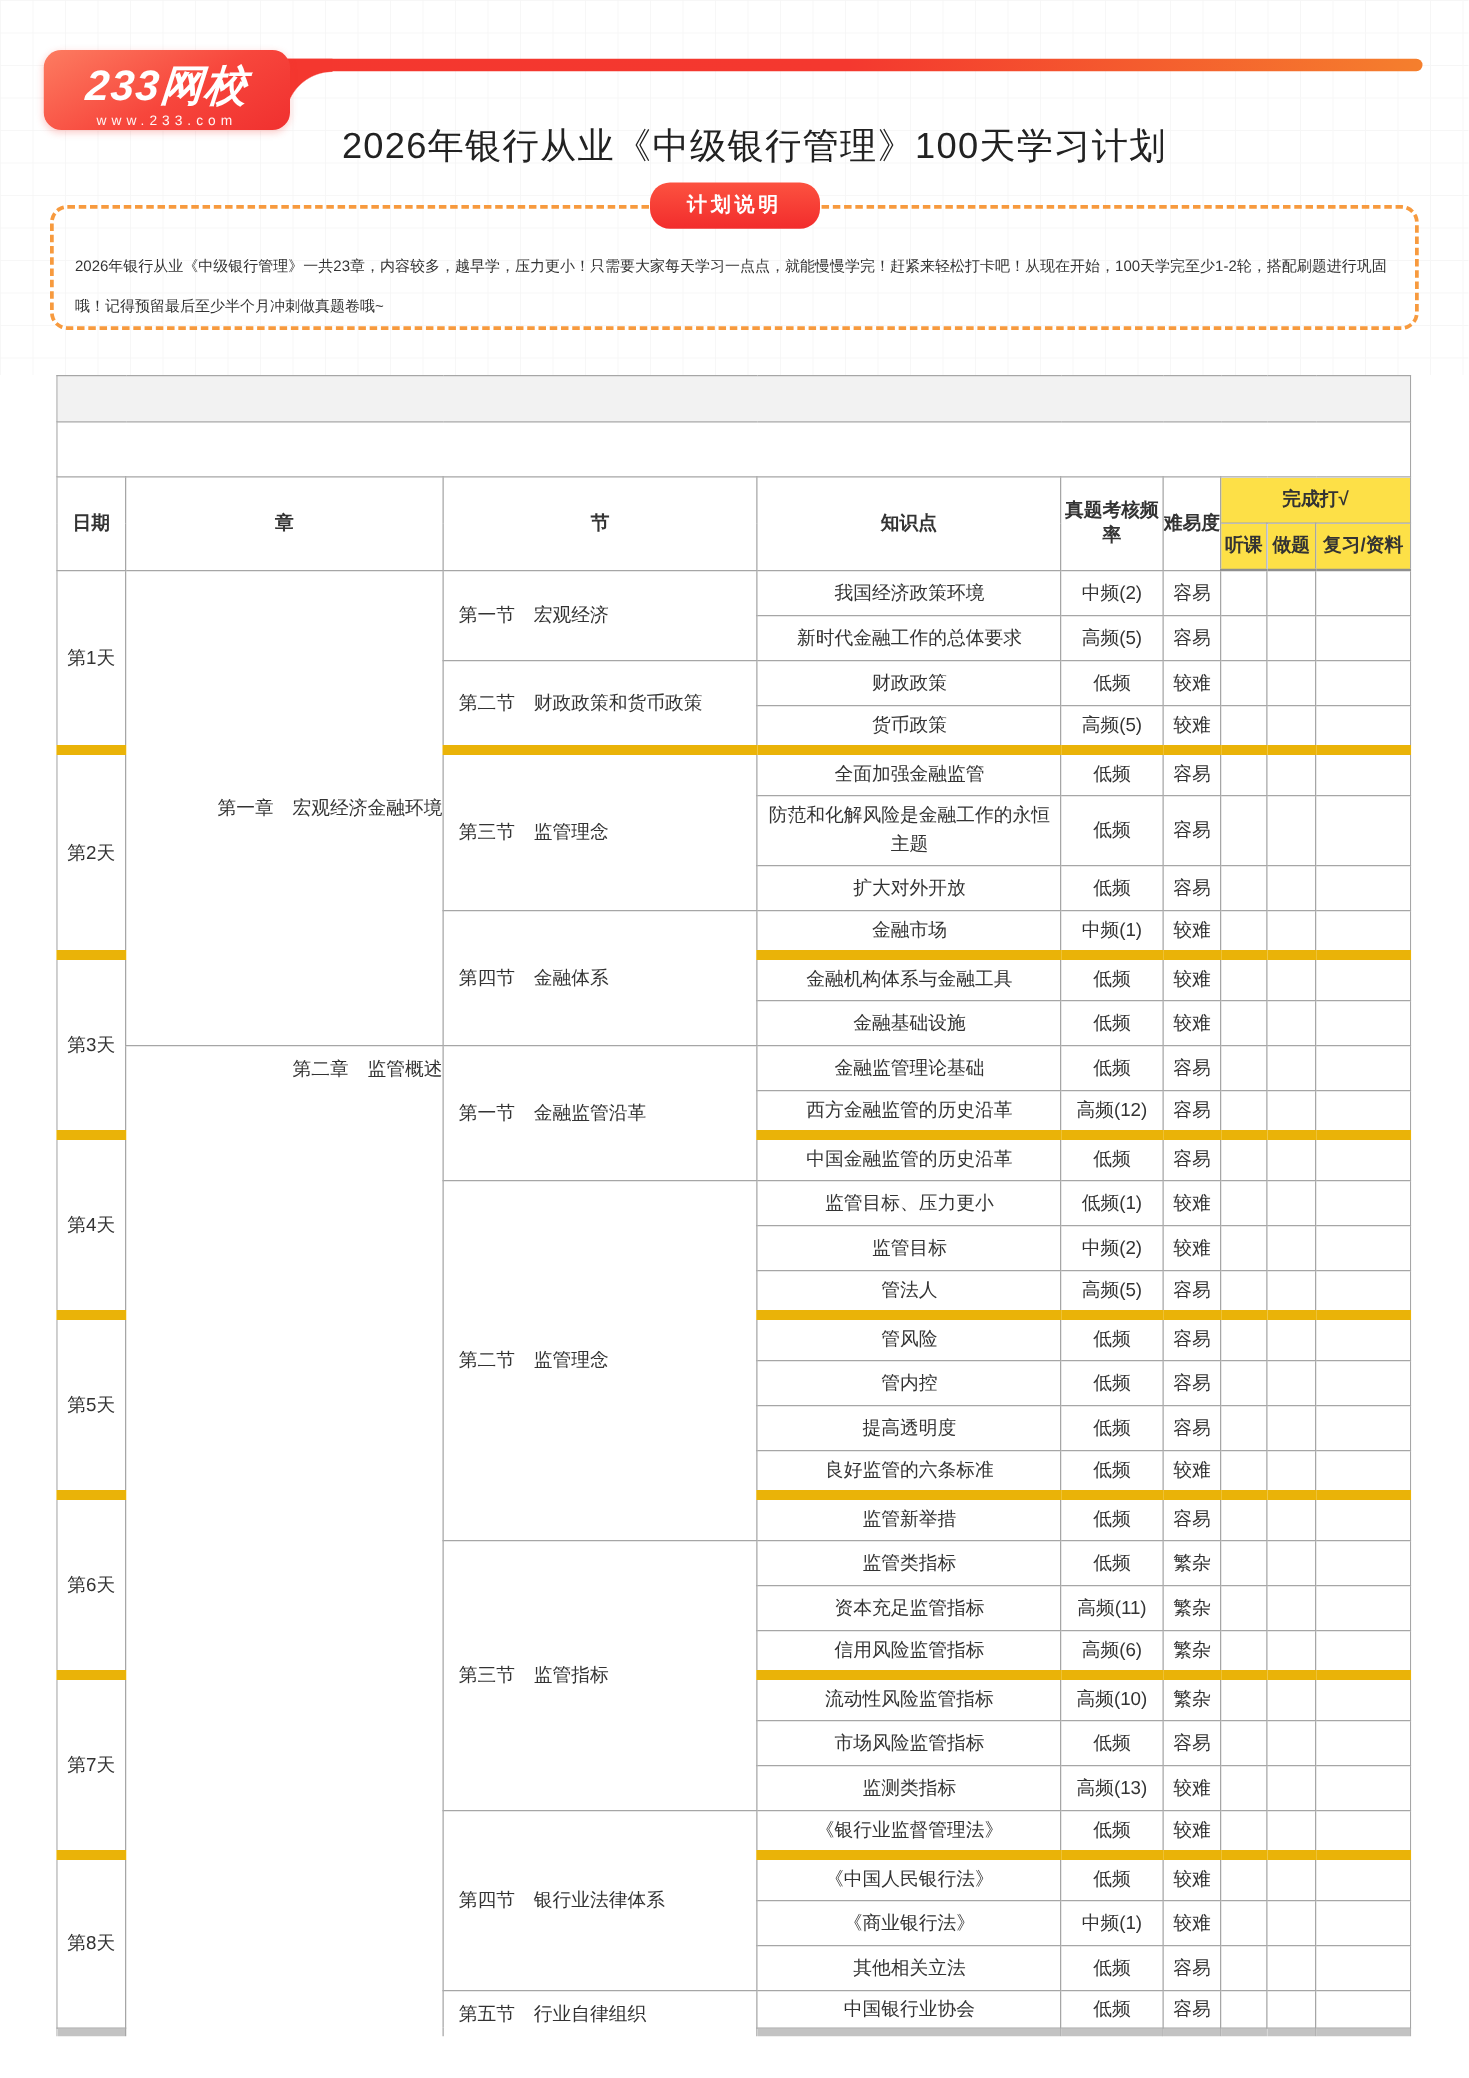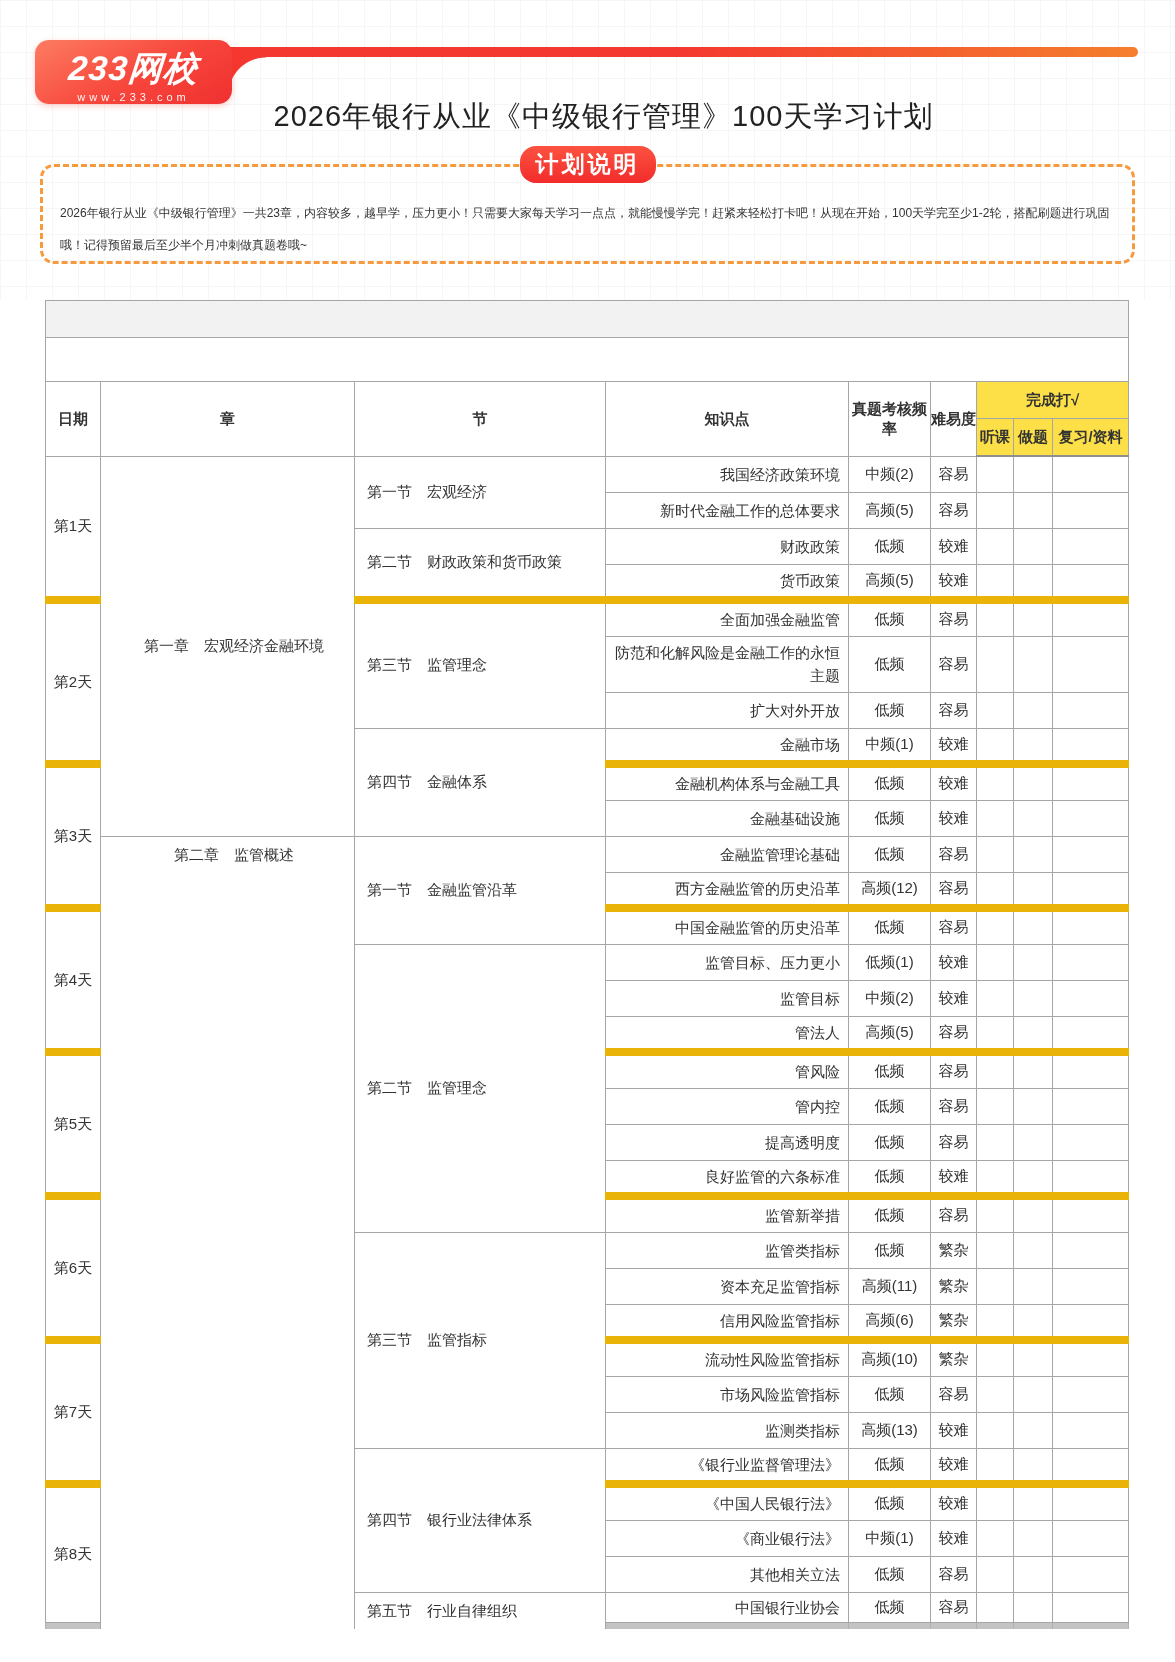--- a/index.html
+++ b/index.html
@@ -33,21 +33,21 @@
   }
   .logo .site{font-size:11px;color:rgba(255,255,255,.95);letter-spacing:4px;margin-top:-1px}
   .page-title{
     position:absolute;left:16px;top:97px;width:100%;text-align:center;
     font-size:29px;font-weight:normal;color:#222;letter-spacing:1px;z-index:2;
   }
   .plan-badge{
     position:absolute;left:50%;top:146px;transform:translateX(-50%);
     width:136px;height:37px;line-height:37px;text-align:center;
     background:linear-gradient(180deg,#fc5240,#f22c2c);color:#fff;
-    font-size:23px;font-weight:bold;letter-spacing:3px;border-radius:16px;z-index:3;
+    font-size:16px;font-weight:bold;letter-spacing:3px;border-radius:16px;z-index:3;
   }
   .plan-notice{
     position:absolute;left:40px;top:164px;width:1089px;height:94px;
     border:3px dashed #f79a3e;border-radius:14px;z-index:2;
   }
   .plan-notice .txt{padding:30px 17px 0 17px;font-size:12px;line-height:32px;color:#333}
 
   .table-wrap{position:absolute;left:45px;top:300px;width:1084px;height:1329px;overflow:hidden}
   table{border-collapse:collapse;table-layout:fixed;width:1083px}
   td,th{
@@ -63,23 +63,23 @@
   .yellow{background:#fde047}
   .nowrap{white-space:nowrap}
 
   tbody tr{height:36px}
   tr.tall{height:56px}
   tr.short{height:30px}
   tr.cutrow{height:40px}
   tr.cutrow td{background:#c3c3c3;border-color:#b2b2b2}
   tr.ds>td{border-top:8px solid #eab308}
 
-  td.k{text-align:right;padding:2px 8px 2px 9px;line-height:23px}
+  td.k{text-align:center;padding:2px 8px 2px 9px;line-height:23px}
   td.sec{text-align:left;padding-left:12px}
-  td.ch{text-align:center;padding-left:13px}
+  td.ch{text-align:right;padding-left:13px}
   td.vtop{vertical-align:top;padding-top:9px}
 </style>
 </head>
 <body>
 
 <div class="grid-band"></div>
 <div class="red-bar"></div>
 <div class="swoosh"></div>
 <div class="logo">
   <div class="brand">233网校</div>

